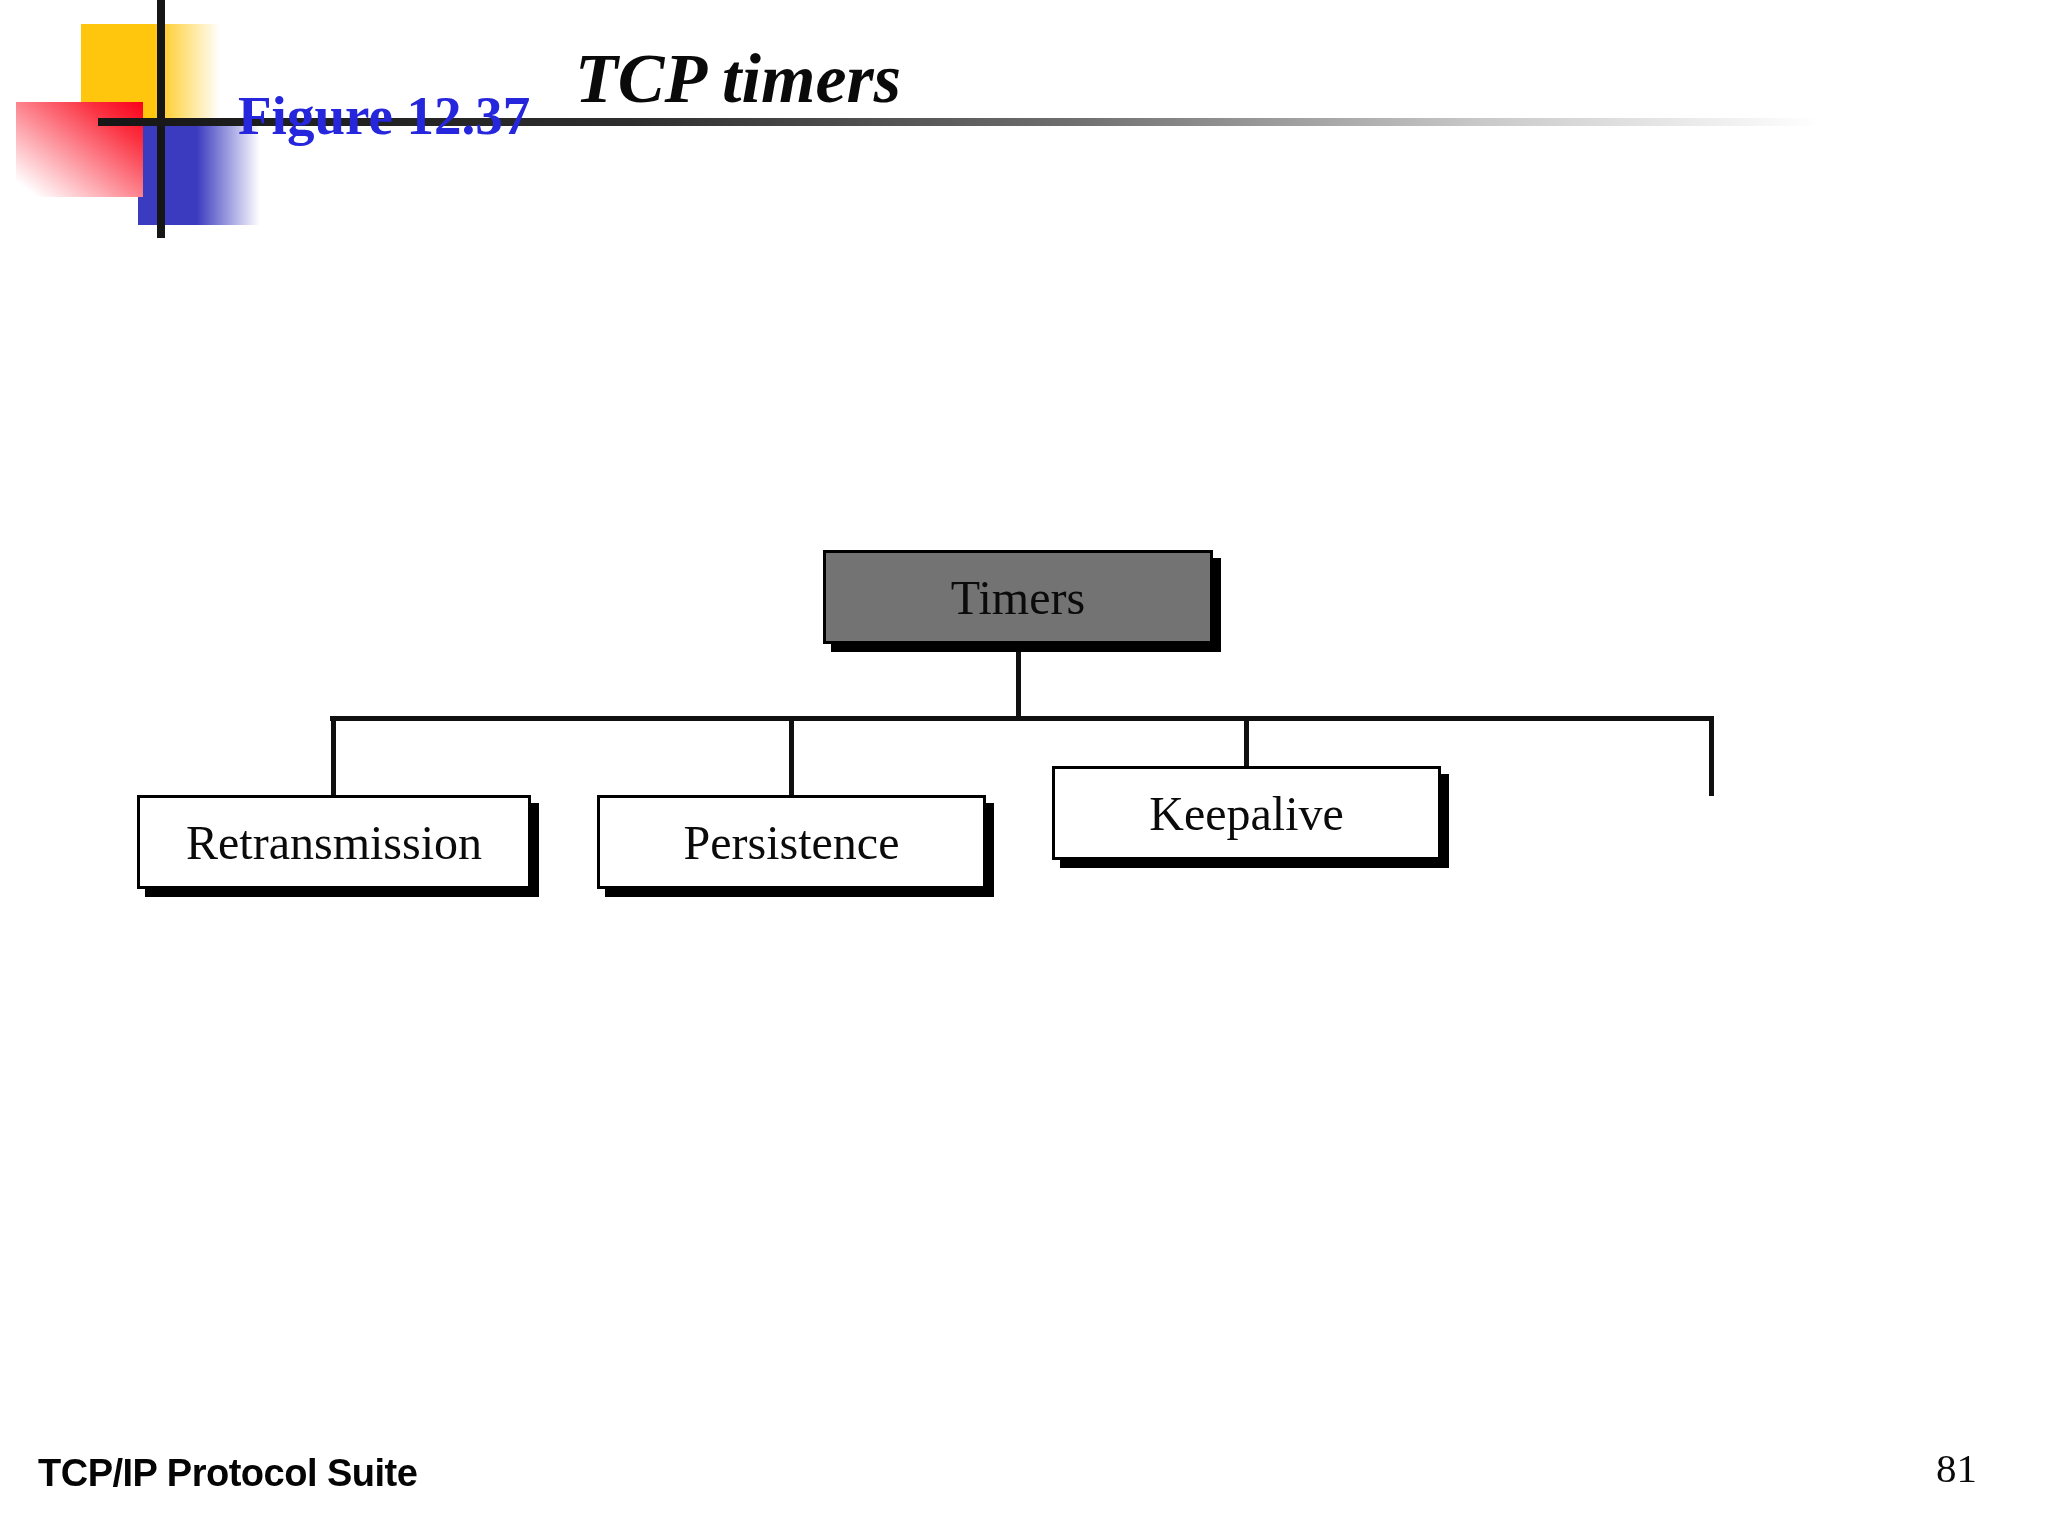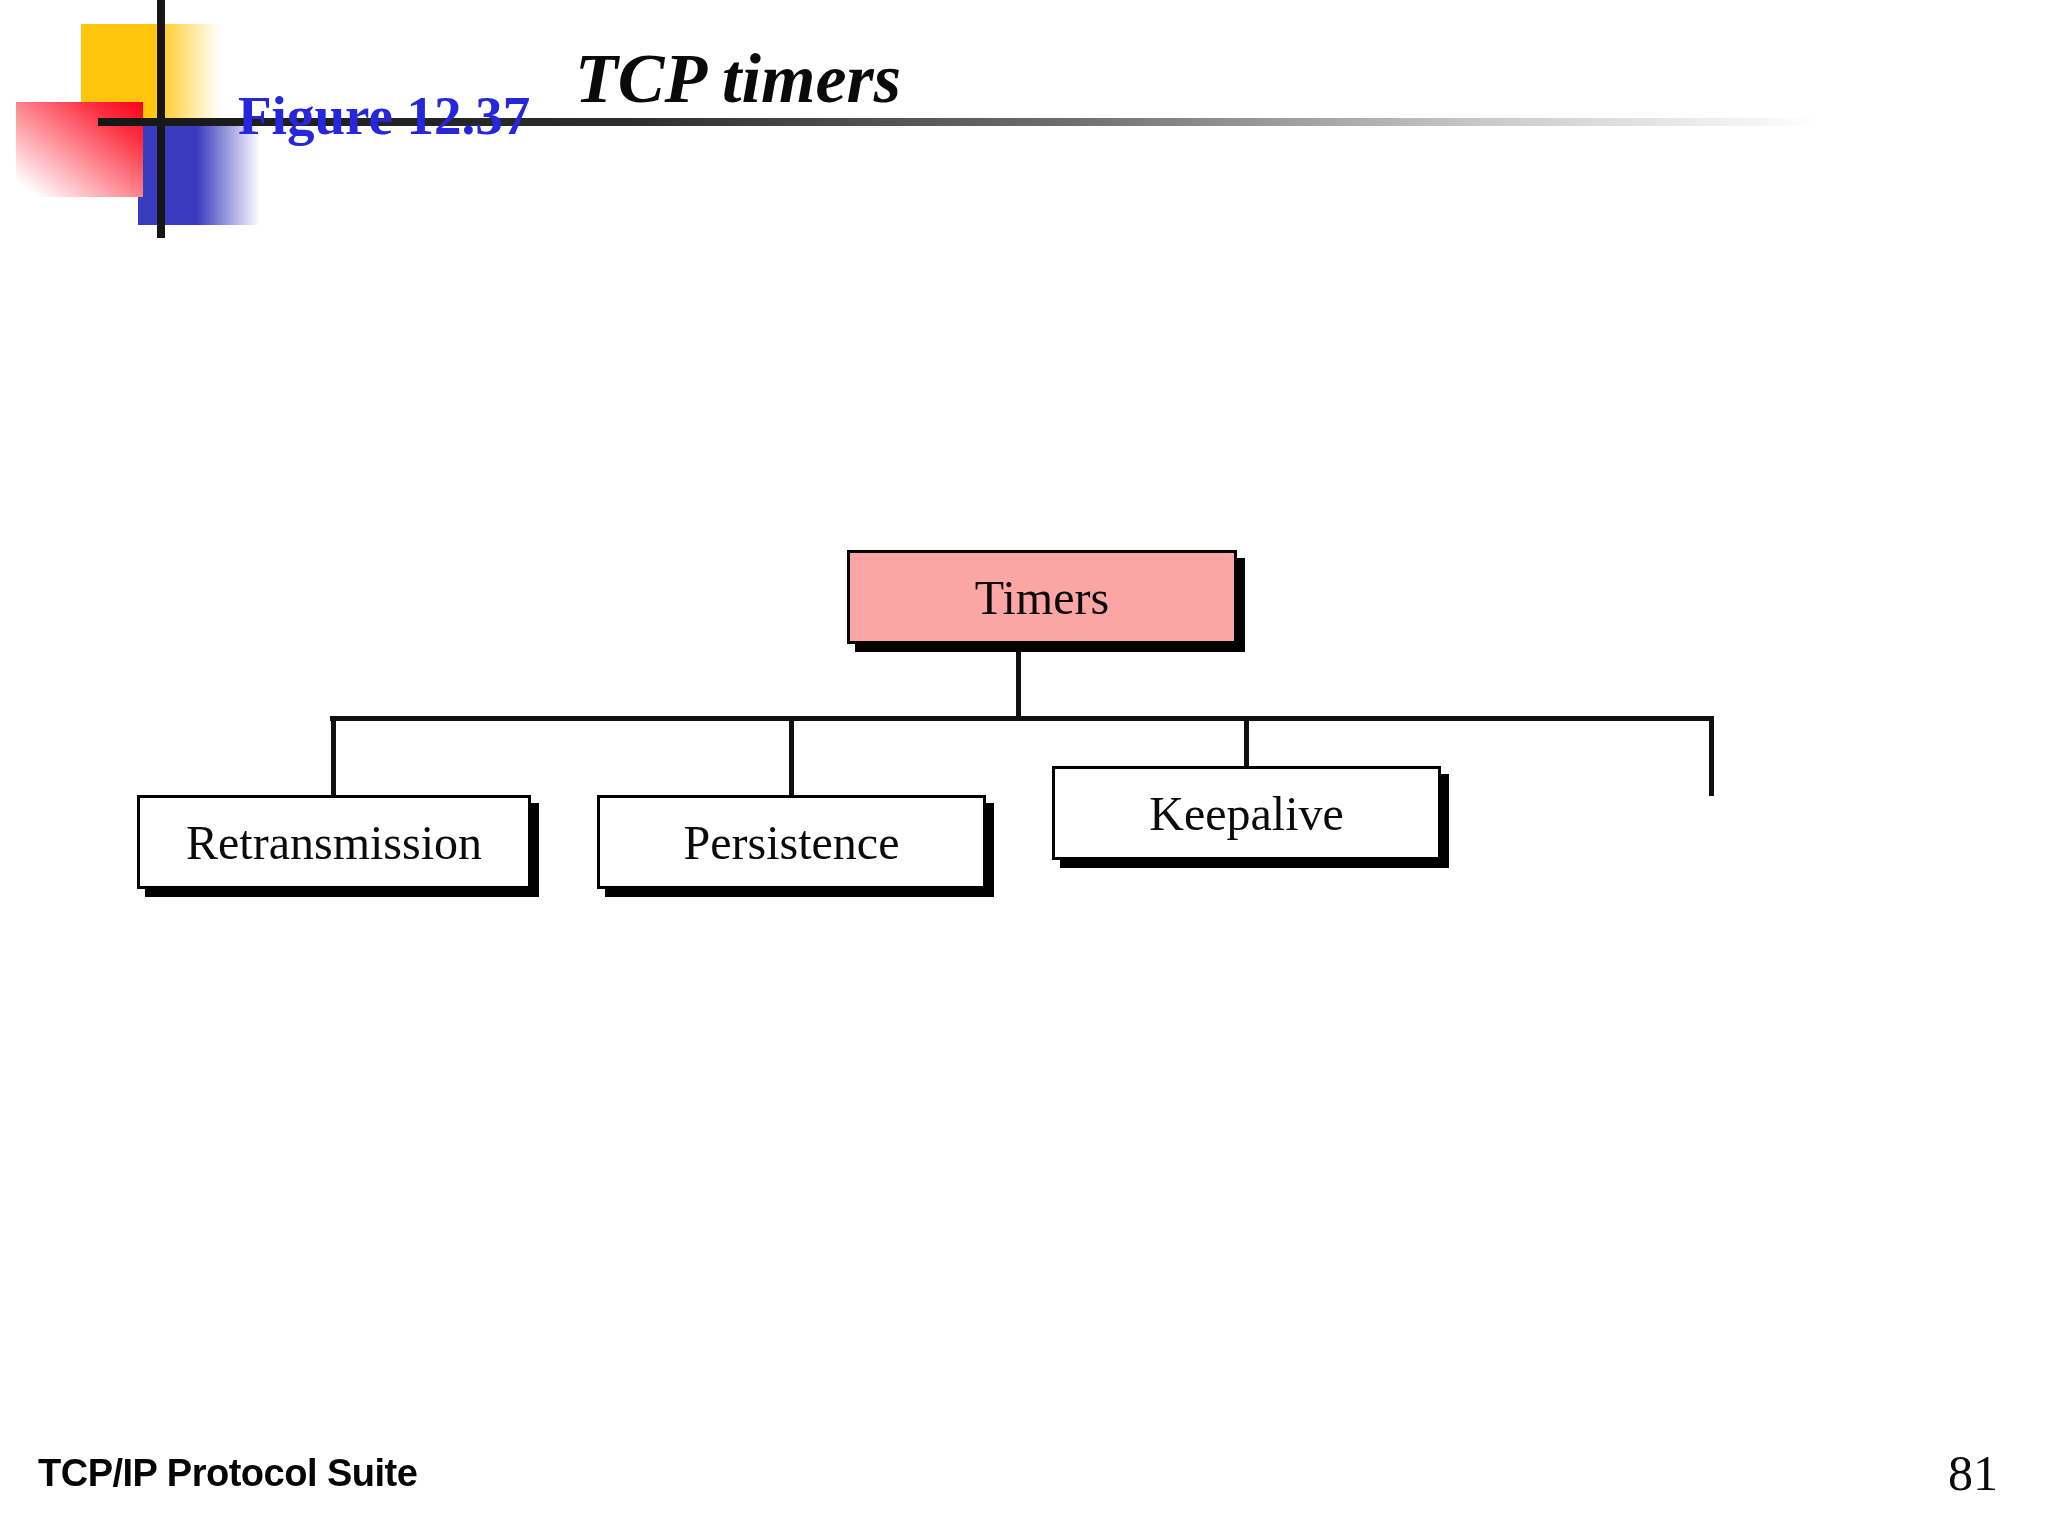--- a/index.html
+++ b/index.html
@@ -49,21 +49,21 @@
   
   .dbox {
     position: absolute; box-sizing: border-box;
     height: 94px;
     border: 3px solid #000000;
     box-shadow: 8px 8px 0 0 #000000;
     display: flex; align-items: center; justify-content: center;
     font-size: 48px; color: #0b0b0b;
     background: #ffffff;
   }
-  .dbox.root { left: 823px; top: 550px; width: 390px; background: #fca5a5; margin-left: 24px; }
+  .dbox.root { left: 823px; top: 550px; width: 390px; background: #737373; }
   .dbox.child-0 { left: 137px;  top: 795px; width: 394px; }
   .dbox.child-1 { left: 597px;  top: 795px; width: 389px; }
   .dbox.child-2 { left: 1052px; top: 766px; width: 389px; }
   .dbox.child-3 { left: 1513px; top: 795px; width: 390px; }
 
   
   .conn { position: absolute; background: #101010; }
   .conn-stem       { left: 1016px; top: 642px; width: 5px;    height: 76px; }
   .conn-horizontal { left: 330px;  top: 716px; width: 1384px; height: 5px;  }
   .conn-drop-0 { left: 331px;  top: 716px; width: 5px; height: 80px; }
@@ -73,21 +73,21 @@
 
   
   .footer-title {
     position: absolute; left: 38px; top: 1452px;
     font-family: "Liberation Sans", sans-serif;
     font-size: 38px; font-weight: bold; letter-spacing: -0.5px;
     color: #050505; white-space: nowrap;
   }
   .page-number {
     position: absolute; left: 1936px; top: 1444px;
-    font-size: 50px; color: #0a0a0a; margin-left: 12px;
+    font-size: 41px; color: #0a0a0a;
   }
 </style>
 </head>
 <body>
 
 <div class="slide">
 
   <div>
     <div class="logo-yellow-square"></div>
     <div class="logo-blue-square"></div>

